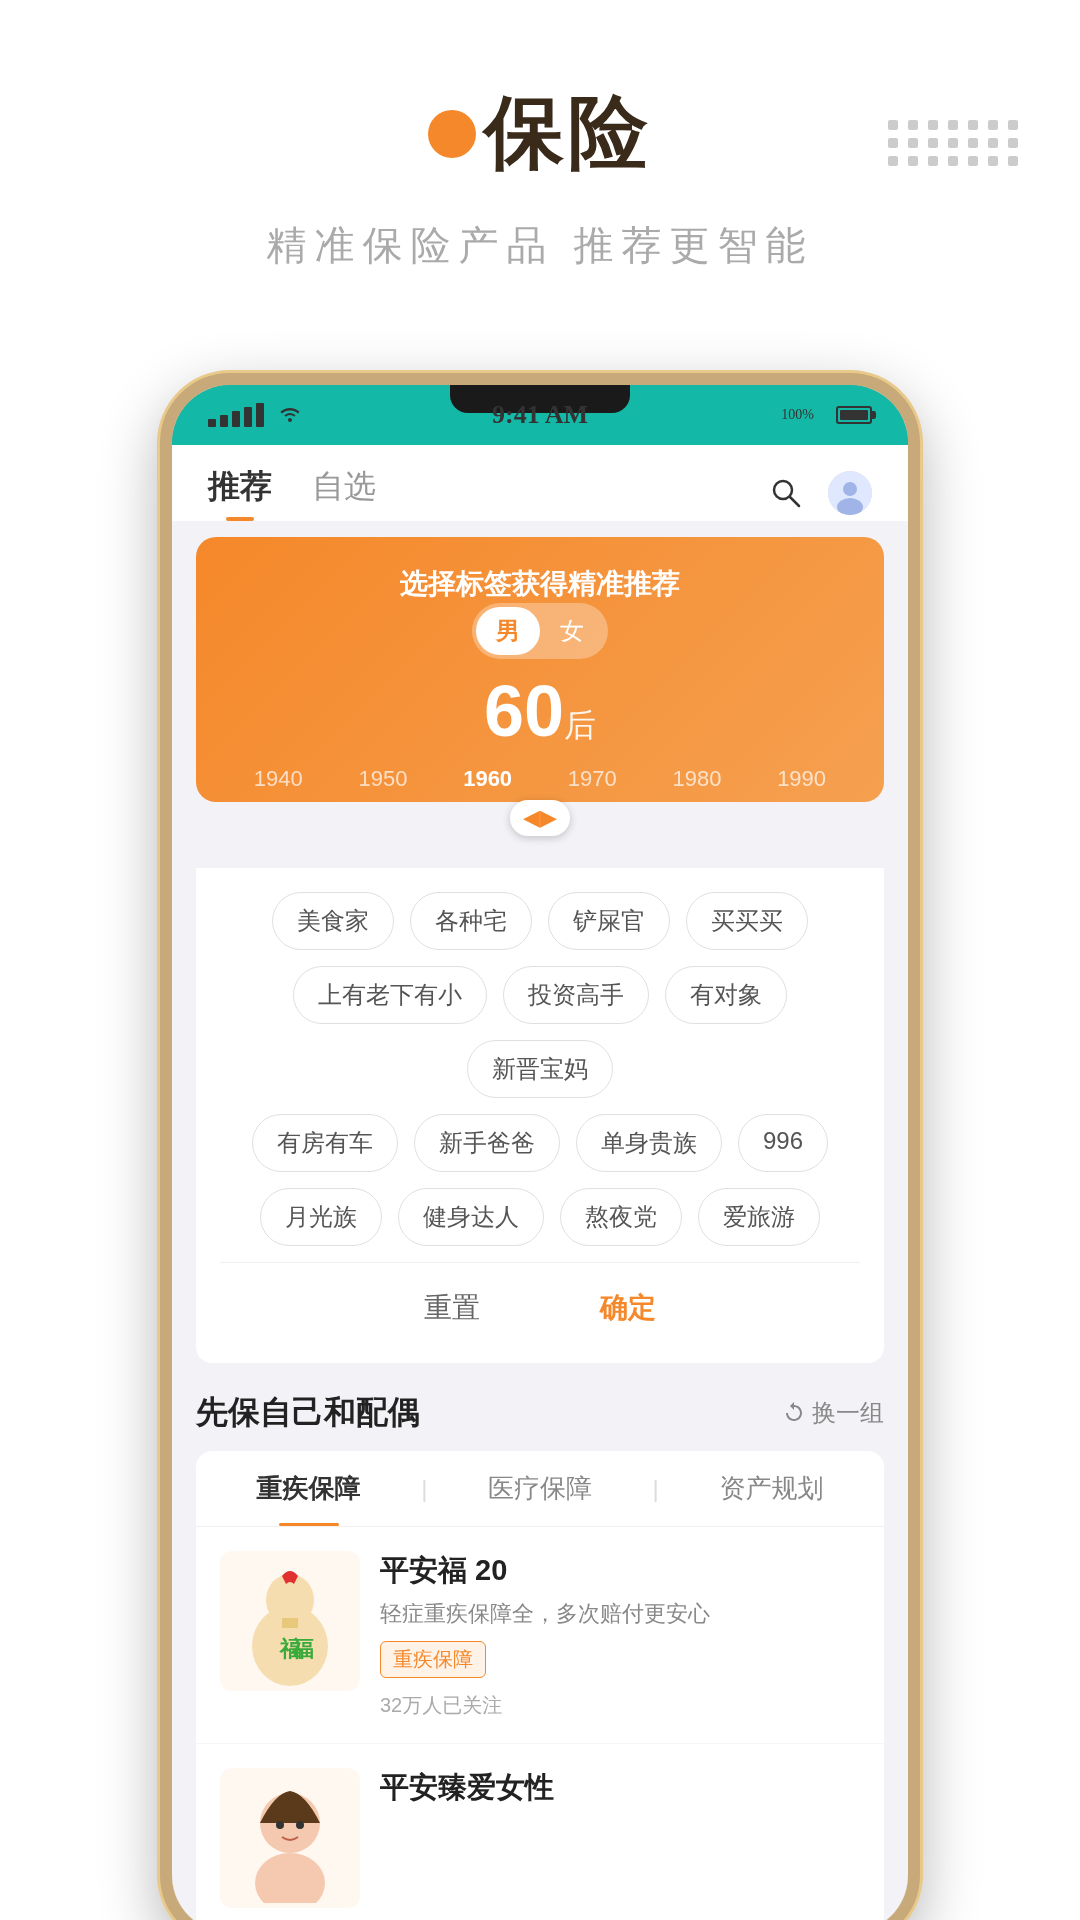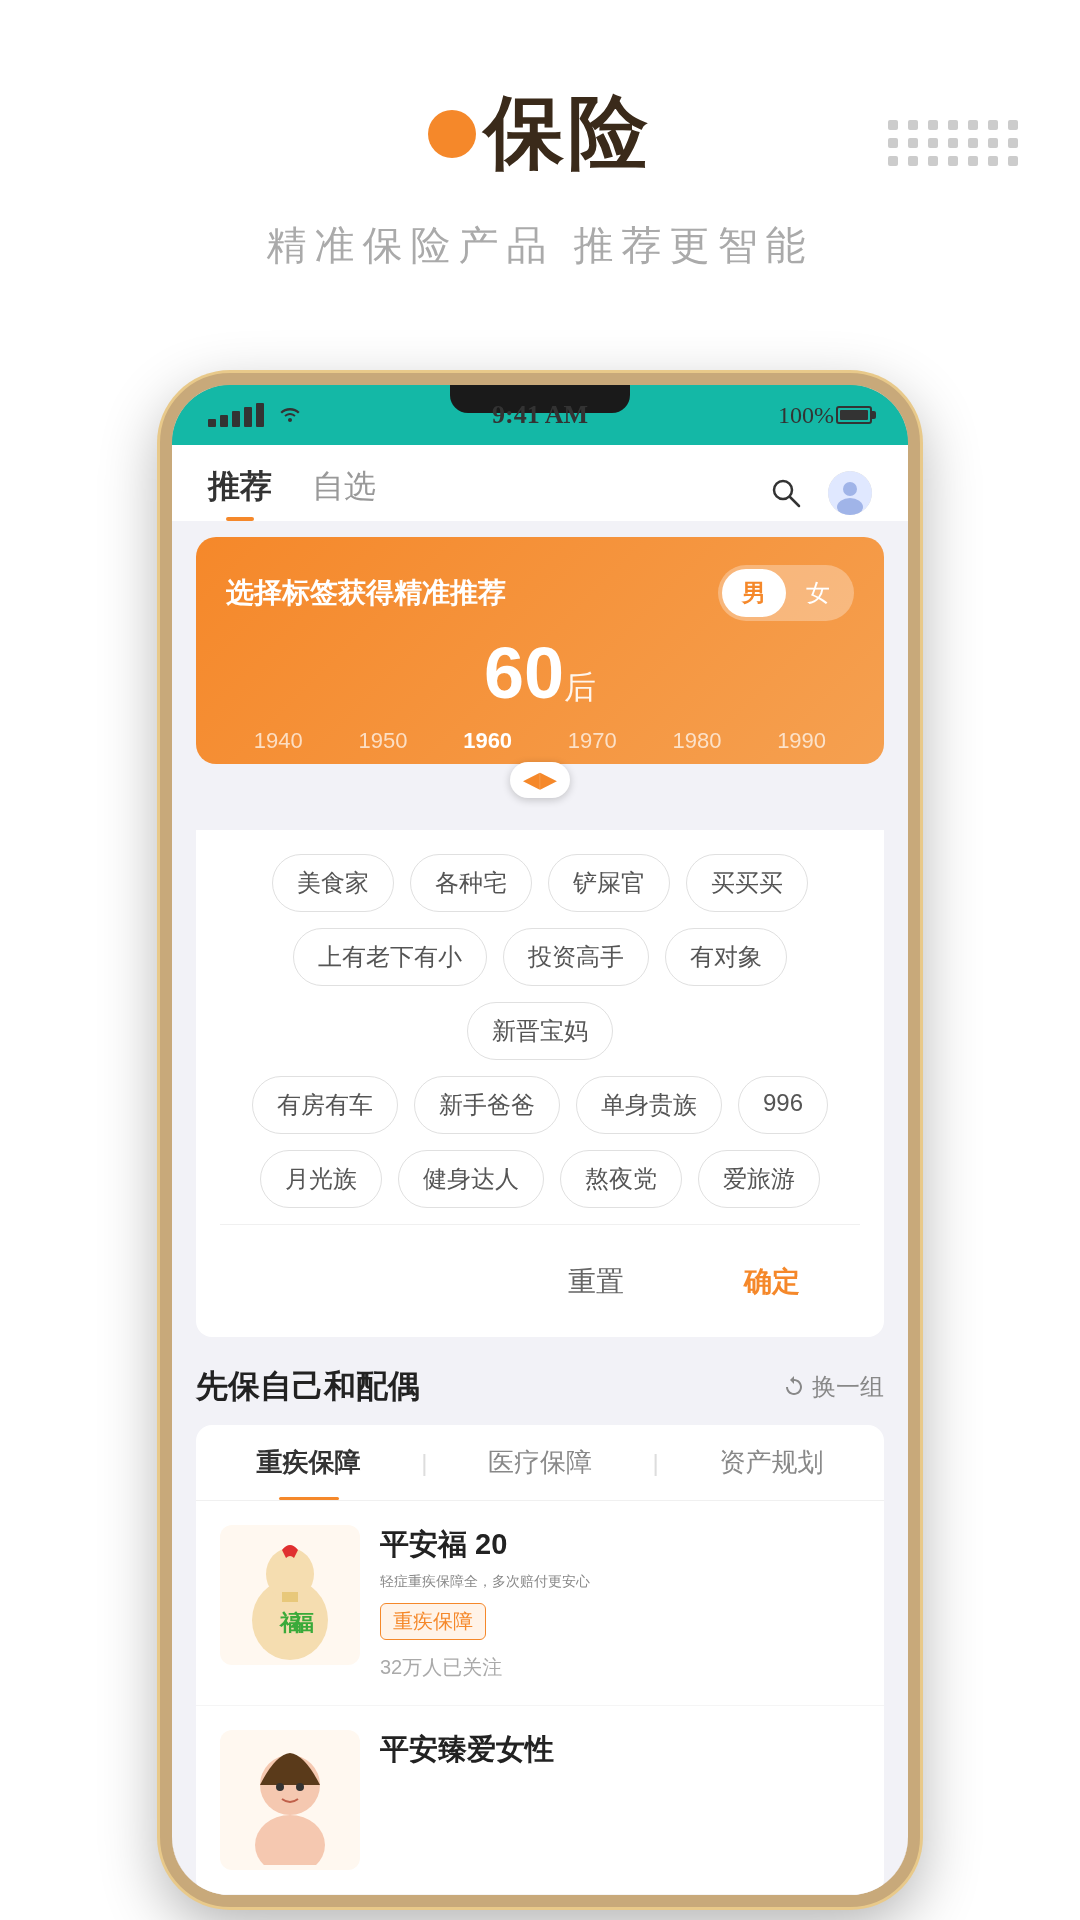--- a/index.html
+++ b/index.html
@@ -130,22 +130,22 @@
       font-weight: 600;
       color: #333;
       position: absolute;
       left: 50%;
       transform: translateX(-50%);
     }
 
     .battery-area {
       display: flex;
       align-items: center;
-      gap: 2px;
-      font-size: 24px;
+      gap: 22px;
+      font-size: 14px;
       color: #333;
     }
 
     .battery-icon {
       width: 36px;
       height: 18px;
       border: 2px solid #333;
       border-radius: 3px;
       position: relative;
       display: flex;
@@ -244,20 +244,21 @@
       padding: 28px 30px 0;
       color: white;
       overflow: hidden;
     }
 
     .banner-header {
       display: flex;
       justify-content: space-between;
       align-items: center;
       margin-bottom: 16px;
+      flex-direction: column;
     }
 
     .banner-title {
       font-size: 28px;
       font-weight: 600;
       color: white;
     }
 
     .gender-toggle {
       background: rgba(255,255,255,0.3);
@@ -356,22 +357,22 @@
       border: 1.5px solid #e0e0e0;
       border-radius: 30px;
       padding: 12px 24px;
       font-size: 24px;
       color: #555;
       cursor: pointer;
     }
 
     .action-row {
       display: flex;
-      justify-content: flex-end;
-      padding: 28px 0 10px;
+      justify-content: center;
+      padding: 16px 0 10px;
       border-top: 1px solid #f0f0f0;
       margin-top: 8px;
     }
 
     .action-btn {
       font-size: 28px;
       cursor: pointer;
       padding: 10px 60px;
     }
 
@@ -486,21 +487,21 @@
     }
 
     .product-name {
       font-size: 29px;
       font-weight: 600;
       color: #222;
       margin-bottom: 8px;
     }
 
     .product-desc {
-      font-size: 14px;
+      font-size: 22px;
       color: #888;
       margin-bottom: 12px;
     }
 
     .product-badge {
       display: inline-block;
       background: #fff3e8;
       color: #F5882A;
       border: 1px solid #F5882A;
       border-radius: 6px;

